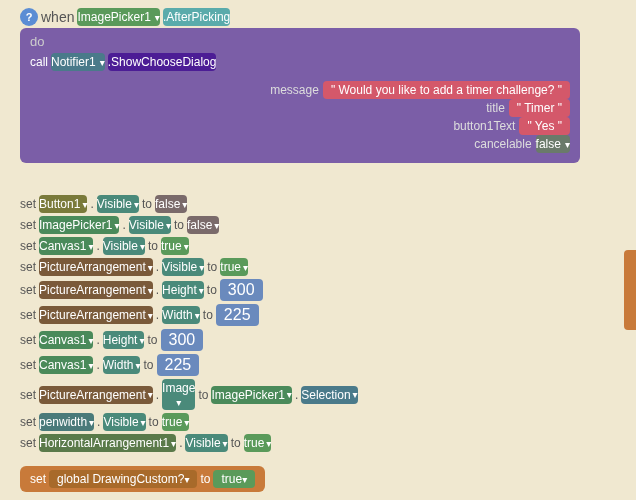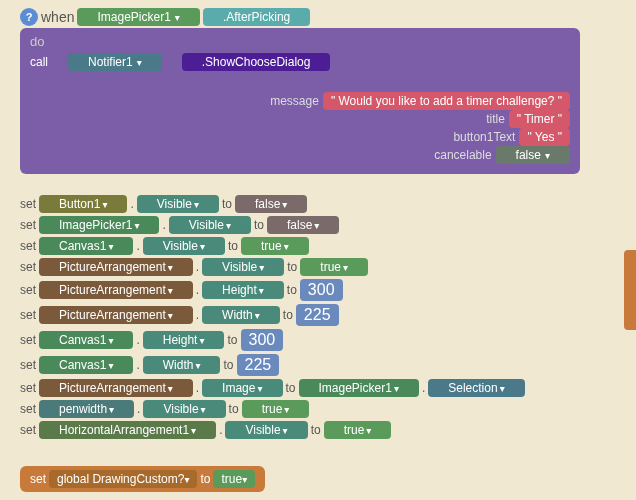--- a/index.html
+++ b/index.html
@@ -52,21 +52,21 @@
     .when-label {
       color: #555;
       font-size: 14px;
       font-weight: 500;
     }
 
     .block-pill {
       display: inline-flex;
       align-items: center;
       border-radius: 4px;
-      padding: 2px 20px;
+      padding: 2px 0;
       font-size: 12px;
       font-weight: 500;
       gap: 2px;
     }
 
     .pill-green {
       background: #5a9a5a;
       color: white;
     }
 
@@ -91,22 +91,22 @@
     .do-label {
       color: #ccc;
       font-size: 13px;
       margin-bottom: 4px;
     }
 
     
     .call-row {
       display: flex;
       align-items: center;
-      gap: 20px;
-      margin-bottom: 21px;
+      gap: 3px;
+      margin-bottom: 10px;
     }
 
     .call-label {
       color: white;
       font-size: 12px;
     }
 
     .pill-notifier {
       background: #4a7a8a;
       color: white;
@@ -379,21 +379,21 @@
         <span class="to-label">to</span>
         <span class="value-box">225</span>
       </div>
       <div class="set-row">
         <span class="set-label">set</span>
         <span class="block-pill" style="background: rgb(122, 90, 58); color: white;">
           <span>PictureArrangement</span>
           <span style="font-size:10px">▾</span>
         </span>
         <span style="color: rgb(85, 85, 85);">.</span>
-        <span class="block-pill" style="background: rgb(74, 138, 122); color: white;">
+        <span class="block-pill" style="background: rgb(74, 138, 122); color: white; flex-direction: column;">
           <span>Image</span>
           <span style="font-size:10px">▾</span>
         </span>
         <span class="to-label">to</span>
         <span class="block-pill" style="background: rgb(74, 138, 90); color: white;">
           <span>ImagePicker1</span>
           <span style="font-size:10px">▾</span>
         </span>
         <span style="color: rgb(85, 85, 85);">.</span>
         <span class="block-pill" style="background: rgb(74, 122, 138); color: white;">

